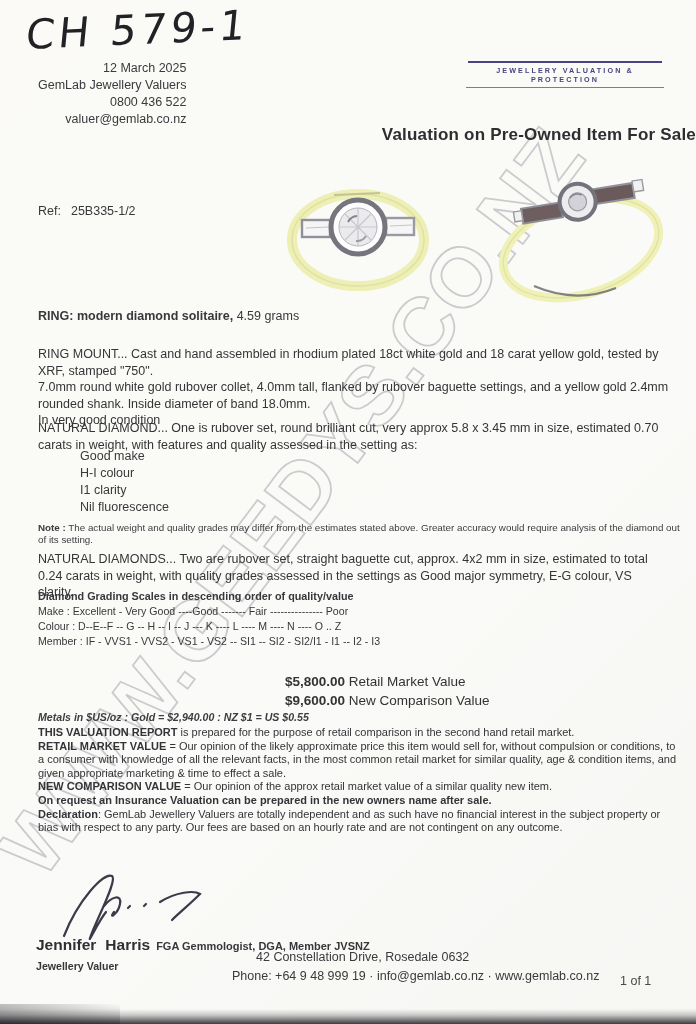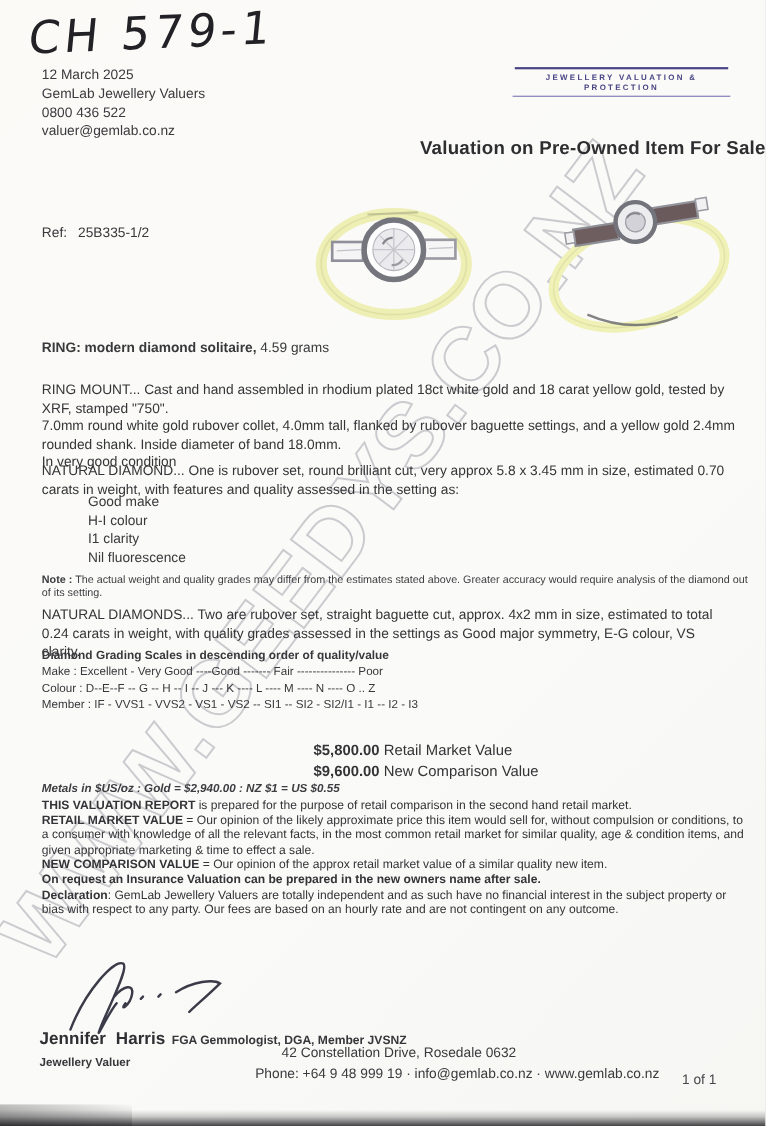--- a/index.html
+++ b/index.html
@@ -15,21 +15,21 @@
   .abs{position:absolute;}
   
   .handwritten{
     left:26px;top:6px;
     font-family:"DejaVu Sans",sans-serif;
     font-size:41px;font-weight:400;color:#212126;
     transform:rotate(-2.5deg) skewX(-8deg);
     letter-spacing:4px;white-space:nowrap;
   }
   
-  .contact{left:38px;top:60px;font-size:12.5px;line-height:17px;color:#3a3a3e;}
+  .contact{left:38px;top:60px;font-size:12.5px;line-height:17px;color:#3a3a3e;text-align:right;}
   
   .logo{left:466px;top:60px;width:198px;text-align:center;}
   .logo-word{font-size:46px;font-weight:bold;color:#474384;letter-spacing:-2px;line-height:44px;}
   .logo-rule{height:2px;background:#474384;margin:1px 2px 3px 2px;}
   .logo-rule2{height:1px;background:#5a56a0;margin:3px 0 0 0;opacity:.8;}
   .logo-tag{font-size:7.2px;letter-spacing:2.1px;color:#474384;font-weight:bold;}
   .doc-title{left:0;right:0;top:125px;text-align:right;font-size:17px;font-weight:bold;color:#2e2e31;letter-spacing:.2px;}
   .ref-line{left:38px;top:204px;font-size:12.5px;color:#38383b;}
   .ref-line .gap{display:inline-block;width:10px;}
   .photos{left:276px;top:164px;}

